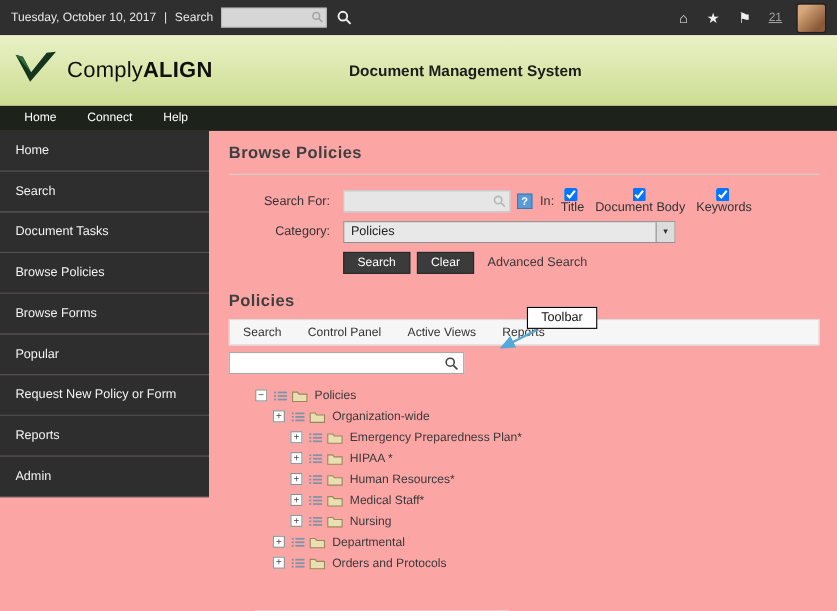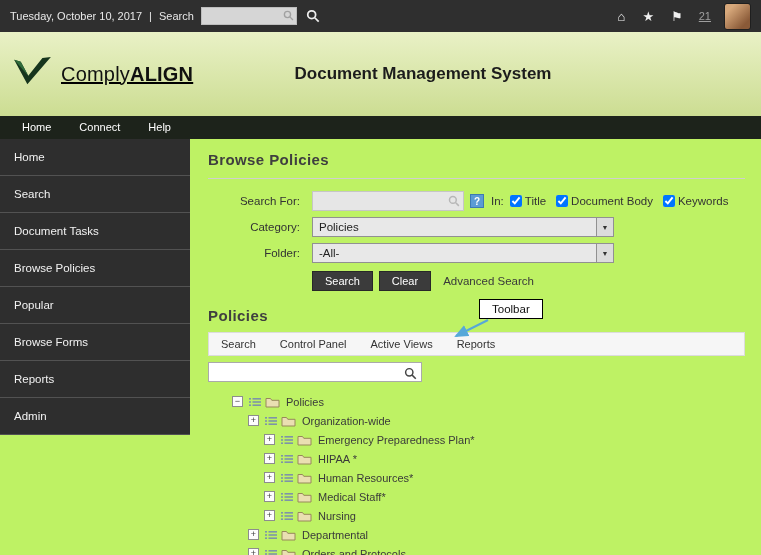--- a/index.html
+++ b/index.html
@@ -1,36 +1,36 @@
 <!DOCTYPE html>
 <html><head>
 <meta charset="utf-8">
 <style>
   * { margin:0; padding:0; box-sizing:border-box; }
   html,body { width:761px; height:555px; }
   body { font-family:"Liberation Sans", sans-serif; background:#fff; overflow:hidden; }
-  .page { width:761px; height:555px; position:relative; background:#bef264; overflow:hidden; }
+  .page { width:761px; height:555px; position:relative; background:#fca5a5; overflow:hidden; }
 
   
   .topbar { height:32px; background:#2f2f2f; display:flex; align-items:center; padding:0 10px; gap:7px; color:#e8e8e8; font-size:11px; }
   .tb-input-wrap { position:relative; }
   .tb-input { width:96px; height:18px; background:#d6d6d6; border:1px solid #bdbdbd; padding:0 18px 0 5px; font-size:11px; font-family:inherit; }
   .tb-input-glass { position:absolute; right:3px; top:3px; opacity:.55; }
   .tb-glass-btn { margin-left:2px; display:flex; align-items:center; cursor:pointer; }
   .tb-spacer { flex:1; }
   .tb-ico { font-size:13px; color:#f0f0f0; cursor:pointer; margin:0 5px; }
   .tb-count { color:#9f9f9f; font-size:11px; margin:0 6px 0 4px;text-decoration:underline; }
   .avatar { width:27px; height:27px; border-radius:3px; background:linear-gradient(135deg,#d7a87b 20%,#8a5a38 80%); border:1px solid #1f1f1f; cursor:pointer; }
 
   
-  .header { height:84px; background:linear-gradient(#e9f1c6,#ccdd92); position:relative; display:flex; align-items:center;text-decoration:underline; }
+  .header { height:64px; background:linear-gradient(#e9f1c6,#ccdd92); position:relative; display:flex; align-items:center; }
   .logo { display:flex; align-items:center; gap:7px; padding-left:12px; cursor:pointer; }
   .logo-text { font-size:20px; color:#101010; letter-spacing:.2px; }
   .logo-text .bold { font-weight:bold; }
-  .header-title { position:absolute; left:423px; transform:translateX(-50%); font-size:17px; font-weight:bold; color:#1c1c1c; white-space:nowrap; }
+  .header-title { position:absolute; left:423px; transform:translateX(-50%); font-size:14px; font-weight:bold; color:#1c1c1c; white-space:nowrap; }
 
   
   .nav { height:23px; background:#1d231b; display:flex; align-items:center; padding-left:8px; }
   .nav-item { color:#fff; font-size:11px; padding:0 14px; line-height:23px; cursor:pointer; }
 
   
   .content { display:flex; align-items:flex-start; }
   .sidebar { width:190px; flex:0 0 190px; }
   .side-item { background:#2e2e2e; color:#f2f2f2; font-size:11.5px; padding:12px 14px; border-bottom:1px solid #525252; cursor:pointer; }
 
@@ -41,21 +41,21 @@
   
   .form { margin:12px 0 3px 10px; font-size:11.5px; color:#333; }
   .frow { display:flex; align-items:center; margin-bottom:6px; }
   .flabel { width:82px; text-align:right; margin-right:12px; flex:0 0 82px; }
   .inp-wrap { position:relative; display:inline-block; }
   .search-for-input { width:152px; height:20px; background:#e6e6e6; border:1px solid #c6c6c6; padding:0 20px 0 5px; font-size:11px; font-family:inherit; }
   .inp-glass { position:absolute; right:4px; top:4px; opacity:.5; }
   .help-ico { width:14px; height:14px; background:#5b9bd5; color:#fff; font-size:10px; font-weight:bold; display:inline-flex; align-items:center; justify-content:center; margin:0 7px 0 6px; border:1px solid #3d7ab3; cursor:pointer; }
   .in-label { margin-right:6px; }
   .chk-group { display:inline-flex; align-items:center; }
-  .chk { display:inline-flex; align-items:center; margin-right:10px; cursor:pointer; }
+  .chk { display:inline-flex; align-items:center; margin-right:10px; cursor:pointer;flex-direction:column; }
   .chk input { width:12px; height:12px; margin-right:3px; }
   .select { width:302px; height:20px; background:#e8e8e8; border:1px solid #919191; display:flex; align-items:center; justify-content:space-between; padding-left:6px; font-size:11.5px; color:#222; cursor:pointer; }
   .select-arrow { width:17px; height:18px; background:#dcdcdc; border-left:1px solid #919191; display:flex; align-items:center; justify-content:center; font-size:7px; color:#333; }
   .btn-row { margin:8px 0 0 94px; display:flex; align-items:center; }
   .btn { background:#3b3b3b; color:#fff; border:1px solid #282828; font-size:11px; padding:3px 12px; margin-right:6px; cursor:pointer; font-family:inherit; }
   .adv-link { font-size:11.5px; color:#3a3a3a; margin-left:6px; cursor:pointer; }
 
   
   .policies-title { margin-top:16px; font-size:15px; font-weight:bold; color:#3f3f3f; letter-spacing:.4px; }
   .callout { position:absolute; left:289px; top:160px; background:#fff; border:1px solid #000; font-size:11.5px; color:#111; padding:3px 12px; }
@@ -126,22 +126,23 @@
     </div>
 
   <div class="content">
 
     <div class="sidebar">
 
     <div class="side-item">Home</div>
         <div class="side-item">Search</div>
         <div class="side-item">Document Tasks</div>
         <div class="side-item">Browse Policies</div>
+        <div class="side-item">Browse Forms</div>
         <div class="side-item">Popular</div>
-        <div class="side-item">Browse Forms</div>
+        <div class="side-item">Request New Policy or Form</div>
         <div class="side-item">Reports</div>
         <div class="side-item">Admin</div>
       </div>
 
     <div class="main">
       <div class="page-title">Browse Policies</div>
       <hr class="rule">
 
       <div class="form">
         <div class="frow">
@@ -173,27 +174,20 @@
         </div>
 
         <div class="frow">
           <span class="flabel">Category:</span>
           <span class="select">
             <span>Policies</span>
             <span class="select-arrow">▼</span>
           </span>
         </div>
 
-        <div class="frow">
-          <span class="flabel">Folder:</span>
-          <span class="select">
-            <span>-All-</span>
-            <span class="select-arrow">▼</span>
-          </span>
-        </div>
 
         <div class="btn-row">
           <button class="btn">Search</button>
           <button class="btn">Clear</button>
           <span class="adv-link">Advanced Search</span>
         </div>
       </div>
 
       <div class="policies-title">Policies</div>
 

